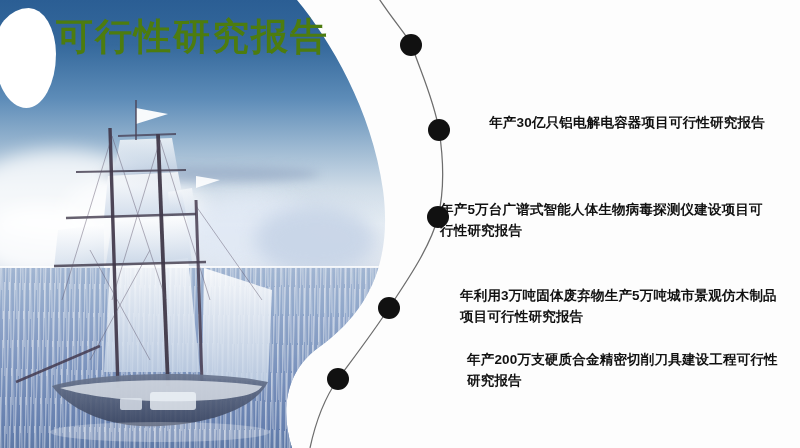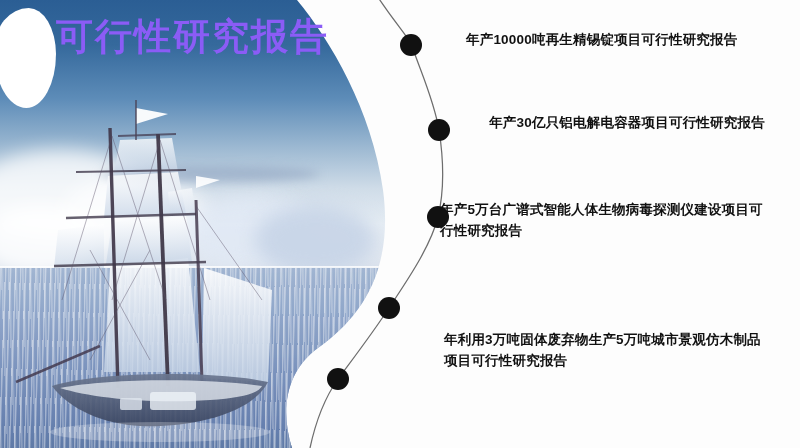--- a/index.html
+++ b/index.html
@@ -54,21 +54,21 @@
   
   #blob{
     position:absolute;left:-6px;top:8px;width:62px;height:100px;
     background:#ffffff;
     border-radius:56% 44% 48% 52% / 42% 46% 54% 58%;
   }
 
   
   #title{
     position:absolute;left:56px;top:14px;
-    font-size:37px;font-weight:bold;color:#8b5cf6;
+    font-size:37px;font-weight:bold;color:#4d7c0f;
     letter-spacing:2px;line-height:1.25;
     white-space:nowrap;
   }
 
   
   #curve{position:absolute;left:0;top:0;width:800px;height:448px;}
   .dot{
     position:absolute;width:22px;height:22px;border-radius:50%;
     background:#111111;
   }
@@ -170,22 +170,22 @@
              C372,334 352,360 338,379
              C326,396 316,420 310,448" fill="none" stroke="#6d6d6d" stroke-width="1.25"></path>
   </svg>
 
   <div class="dot" style="left:400px;top:34px;"></div>
   <div class="dot" style="left:428px;top:119px;"></div>
   <div class="dot" style="left:427px;top:206px;"></div>
   <div class="dot" style="left:378px;top:297px;"></div>
   <div class="dot" style="left:327px;top:368px;"></div>
 
-  <div class="item" style="left:466px;top:30px;width:330px;">年产10000吨再生精锡锭项目可行性研究报告</div>
 
   <div class="item" style="left:471px;top:113px;width:312px;text-align:center;">年产30亿只铝电解电容器项目可行性研究报告</div>
 
   <div class="item" style="left:440px;top:200px;width:324px;">年产5万台广谱式智能人体生物病毒探测仪建设项目可行性研究报告</div>
 
-  <div class="item" style="left:444px;top:286px;width:324px;margin-top:44px;">年利用3万吨固体废弃物生产5万吨城市景观仿木制品项目可行性研究报告</div>
+  <div class="item" style="left:460px;top:286px;width:324px;">年利用3万吨固体废弃物生产5万吨城市景观仿木制品项目可行性研究报告</div>
 
+  <div class="item" style="left:467px;top:350px;width:320px;">年产200万支硬质合金精密切削刀具建设工程可行性研究报告</div>
 
 </div>
 
 </body></html>

